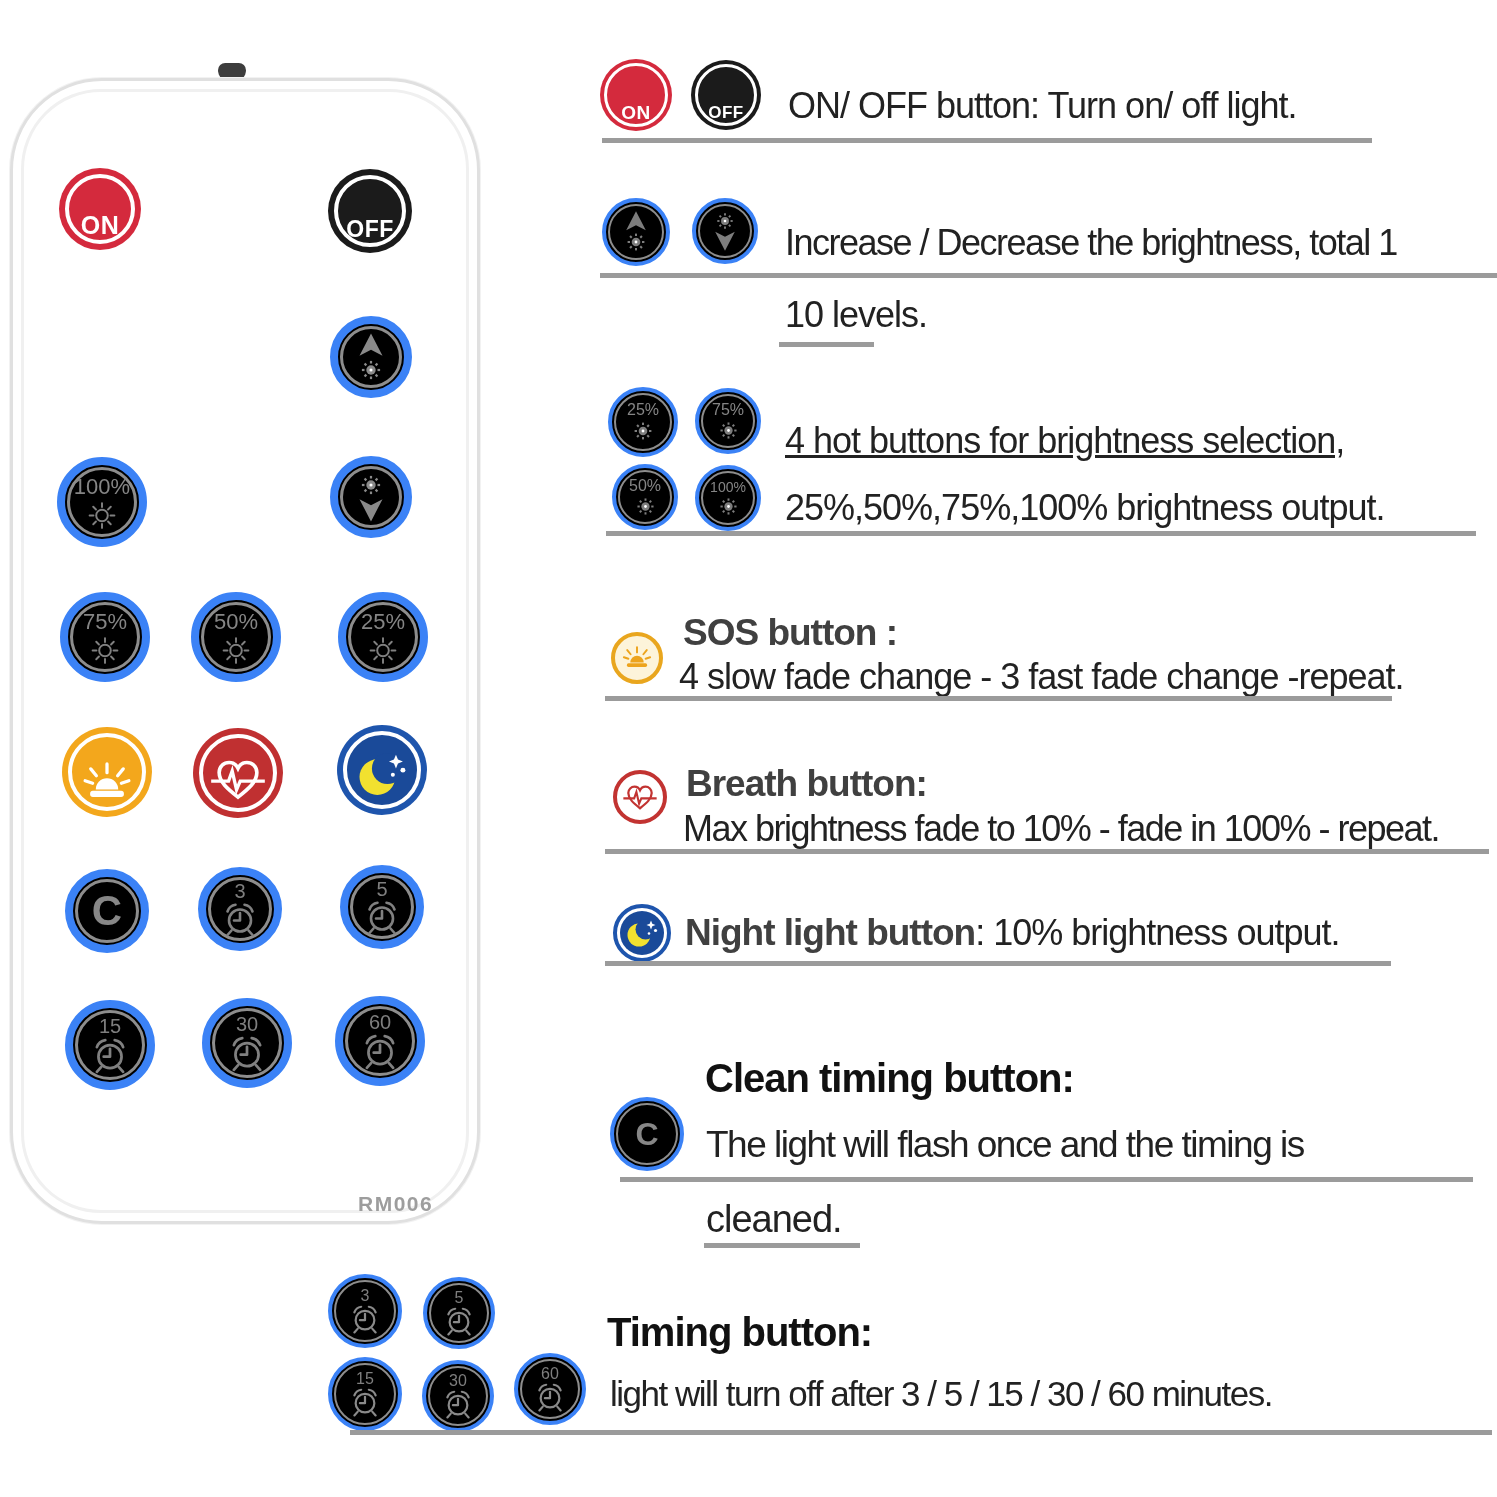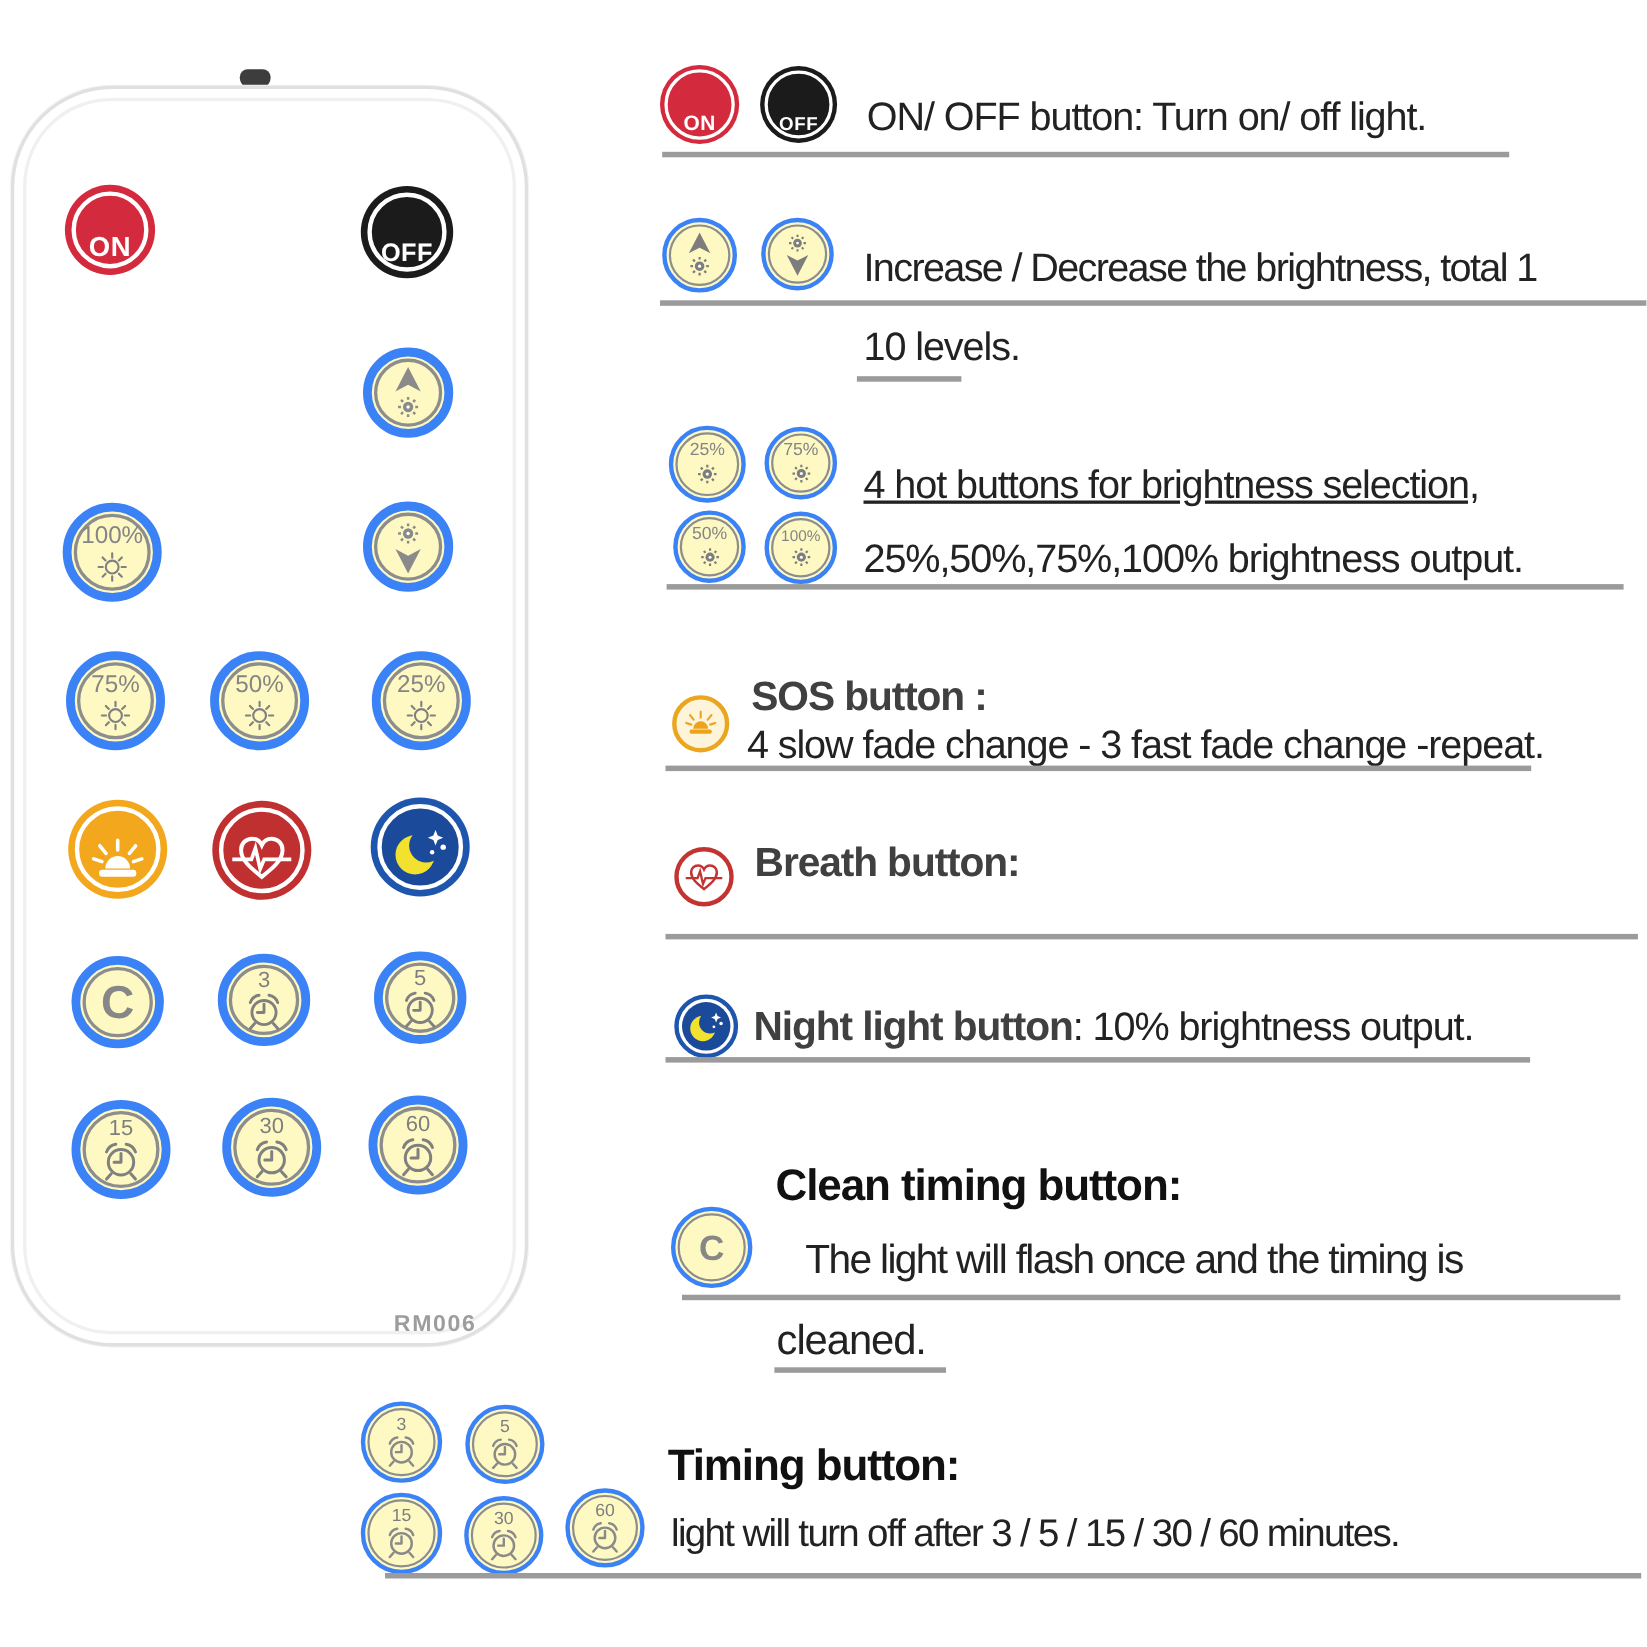--- a/index.html
+++ b/index.html
@@ -6,21 +6,21 @@
   #canvas{position:relative;width:1497px;height:1497px;background:#fff;overflow:hidden;
           font-family:"Liberation Sans",sans-serif;color:#1d1d1d;}
   
   .remote{position:absolute;left:10px;top:78px;width:470px;height:1146px;background:#fff;
           border:3px solid #e0e0e0;border-radius:92px;box-sizing:border-box;box-shadow:0 0 0 1px #f2f2f2;}
   .remote::before{content:'';position:absolute;inset:8px;border-radius:80px;border:3px solid #f0f0f0;}
   .nub{position:absolute;left:218px;top:63px;width:28px;height:18px;background:#3d3d3d;
        border-radius:8px 8px 12px 12px;}
   .model{position:absolute;left:345px;top:1111px;font-size:21px;font-weight:bold;color:#9d9d9d;letter-spacing:1.5px;}
   
-  .gbtn{position:absolute;border-radius:50%;border:8px solid #3b82f6;background:#fef9c3;box-sizing:border-box;}
+  .gbtn{position:absolute;border-radius:50%;border:8px solid #3b82f6;background:#000000;box-sizing:border-box;}
   .gbtn .in{position:absolute;inset:2px;border:3px solid #8d8d8d;border-radius:50%;
             display:flex;flex-direction:column;align-items:center;justify-content:center;color:#808080;}
   .gbtn.thin{border-width:4px;}
   .gbtn.thin .in{border-width:2.5px;inset:2px;}
   .pct{font-size:22px;color:#858585;}
   .pct.small{font-size:16px;}
   .pct.xsmall{font-size:14px;}
   .num{font-size:20px;color:#7e7e7e;margin-bottom:-5px;}
   .num.small{font-size:16px;margin-bottom:-4px;}
   .cletter{font-size:42px;font-weight:bold;color:#878787;}
@@ -337,41 +337,42 @@
   <div class="txt b" style="left:683px;top:612px;">SOS button :</div>
   <div class="txt" style="left:679px;top:656px;">4 slow fade change - 3 fast fade change -repeat.</div>
   <div class="ul" style="left:605px;top:696px;width:787px;"></div>
 
   <div class="mring" style="left:613px;top:770px;width:54px;height:54px;border-color:#c23331;">
     <svg width="36" height="36" viewBox="0 0 40 40" style="color:#c23331">
         <use href="#heart"></use>
       </svg>
   </div>
   <div class="txt b" style="left:686px;top:763px;">Breath button:</div>
+  <div class="txt tight" style="left:683px;top:808px;">Max brightness fade to 10% - fade in 100% - repeat.</div>
   <div class="ul" style="left:605px;top:849px;width:884px;"></div>
 
   <div class="mring" style="left:613px;top:904px;width:58px;height:58px;border-color:#1e55ad;padding:0;">
     <div style="width:44px;height:44px;border-radius:50%;background:#1a4a99;display:flex;align-items:center;justify-content:center;">
       <svg width="40" height="40" viewBox="0 0 40 40">
           <use href="#moon"></use>
         </svg>
     </div>
   </div>
   <div class="txt" style="left:685px;top:912px;">
     <span class="txt b" style="position:static;">Night light button</span><span>: 10% brightness output.</span>
   </div>
   <div class="ul" style="left:605px;top:961px;width:786px;"></div>
 
   <div class="gbtn thin" style="left:610px;top:1097px;width:74px;height:74px;">
     <div class="in">
         <span class="cletter small">C</span>
       </div>
   </div>
   <div class="txt bigb" style="left:705px;top:1056px;">Clean timing button:</div>
-  <div class="txt big tight" style="left:706px;top:1124px;font-size:37px;margin-left:26px;">The light will flash once and the timing is</div>
+  <div class="txt big tight" style="left:706px;top:1124px;font-size:37px;">The light will flash once and the timing is</div>
   <div class="txt big" style="left:706px;top:1198px;font-size:38px;">cleaned.</div>
   <div class="ul" style="left:620px;top:1177px;width:853px;"></div>
   <div class="ul" style="left:704px;top:1243px;width:156px;"></div>
 
   <div class="gbtn thin" style="left:328px;top:1274px;width:74px;height:74px;">
     <div class="in">
       <span class="num small">3</span>
       <svg width="38" height="34" viewBox="0 0 40 40" style="color:#8a8a8a">
           <use href="#alarm"></use>
         </svg>

